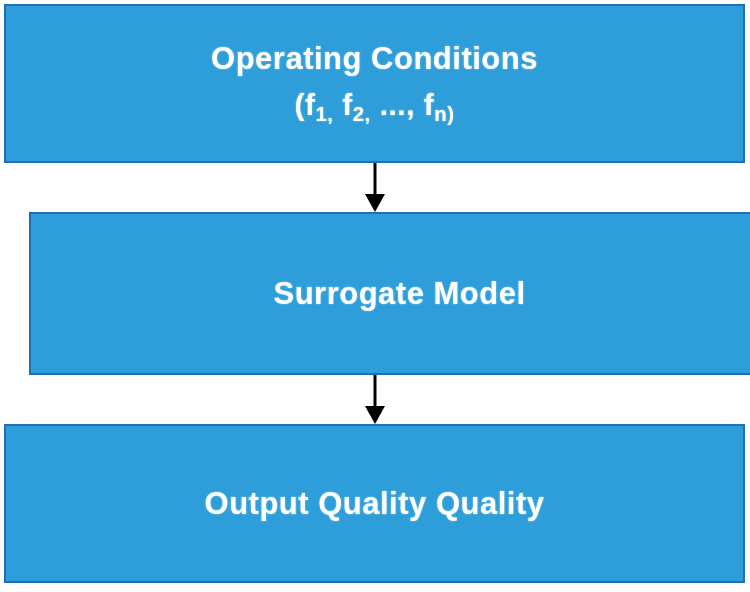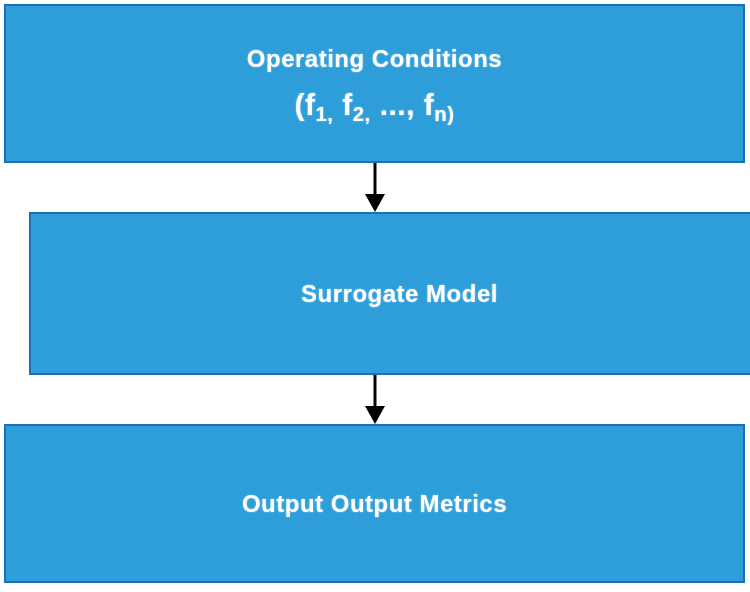--- a/index.html
+++ b/index.html
@@ -30,21 +30,21 @@
     justify-content: center;
     align-items: center;
     color: var(--text-color);
     font-weight: 700;
     text-align: center;
   }
   .box-1 { top: 4px;   height: 159px; }
   .box-2 { top: 212px; height: 163px; margin-left: 25px; }
   .box-3 { top: 424px; height: 159px; }
   .box-title {
-    font-size: 24px;
+    font-size: 31px;
     line-height: 40px;
     letter-spacing: 0.5px;
     text-shadow: 0 0 2px rgba(190,225,245,0.8);
   }
   .box-formula {
     font-size: 30px;
     line-height: 40px;
     margin-top: 6px;
     letter-spacing: 0.5px;
     text-shadow: 0 0 2px rgba(190,225,245,0.8);
@@ -90,16 +90,16 @@
   </div>
 
   <div class="arrow arrow-2">
     <svg viewBox="0 0 26 49" xmlns="http://www.w3.org/2000/svg">
       <line x1="13" y1="0" x2="13" y2="34"></line>
       <polygon points="13,49 3,31 23,31"></polygon>
     </svg>
   </div>
 
   <div class="flow-box box-3">
-    <div class="box-title">Output Output Metrics</div>
+    <div class="box-title">Output Quality Quality</div>
   </div>
 
 </div>
 
 </body></html>

